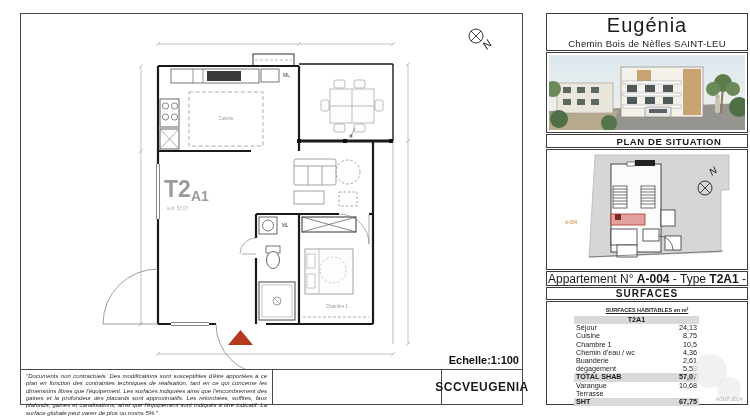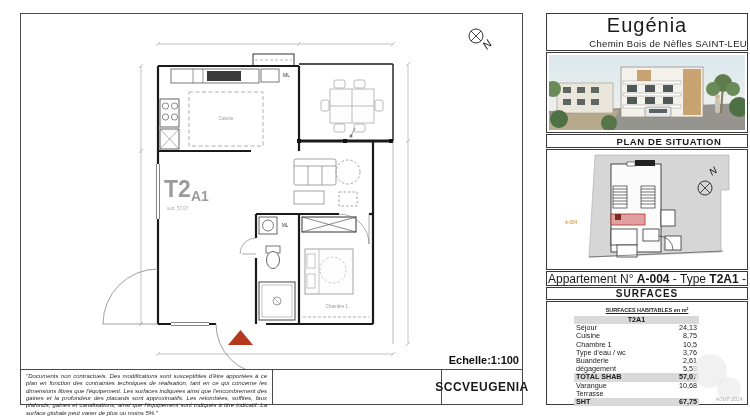--- a/index.html
+++ b/index.html
@@ -13,21 +13,21 @@
   .strip .cell{box-sizing:border-box;height:100%;}
   .disclaimer{width:252px;border-right:1px solid #4a4a4a;padding:3px 5px;
               font-size:6px;line-height:1.22;font-style:italic;text-align:justify;color:#2a2a2a;}
   .mid-cell{flex:1;border-right:1px solid #4a4a4a;}
   .company{width:80px;display:flex;flex-direction:row;align-items:center;justify-content:center;
            font-weight:bold;font-size:12px;letter-spacing:.5px;line-height:1.25;}
   
   .sb{position:absolute;left:546px;width:202px;border:1px solid #3a3a3a;box-sizing:border-box;background:#fff;}
   .sb-title{top:13px;height:38px;text-align:center;}
   .sb-title .t1{font-size:20px;letter-spacing:1px;margin-top:0;}
-  .sb-title .t2{font-size:9.5px;margin-top:1px;letter-spacing:.3px;text-align:right;}
+  .sb-title .t2{font-size:9.5px;margin-top:1px;letter-spacing:.3px;}
   .sb-photo{top:52px;height:81px;padding:2px;}
   .sb-situ-hdr{top:134px;height:14px;font-weight:bold;font-size:9.5px;text-align:center;line-height:13px;letter-spacing:.6px;padding-left:44px;}
   .sb-situ{top:149px;height:121px;}
   .sb-apt{top:271px;height:15px;font-size:12px;text-align:center;line-height:14px;}
   .sb-surf-hdr{top:287px;height:13px;font-weight:bold;font-size:10px;text-align:center;line-height:12px;letter-spacing:1px;}
   .sb-table{top:301px;height:104px;}
   .mini-hdr{margin-top:5px;text-align:center;font-size:5.5px;font-weight:bold;text-decoration:underline;color:#222;}
   .s-table{margin:3px 0 0 27px;width:125px;font-size:7.2px;}
   .t-row{display:flex;justify-content:space-between;height:8.2px;line-height:8.2px;padding:0 2px;}
   .t-row.hdr{background:#d9d9d9;font-weight:bold;justify-content:center;}
@@ -326,22 +326,22 @@
           </div>
           <div class="t-row">
             <span>Cuisine</span>
             <span>8,75</span>
           </div>
           <div class="t-row">
             <span>Chambre 1</span>
             <span>10,5</span>
           </div>
           <div class="t-row">
-            <span>Type d'eau / wc</span>
-            <span>3,76</span>
+            <span>Chemin d'eau / wc</span>
+            <span>4,36</span>
           </div>
           <div class="t-row">
             <span>Buanderie</span>
             <span>2,61</span>
           </div>
           <div class="t-row">
             <span>dégagement</span>
             <span>5,53</span>
           </div>
           <div class="t-row em">

